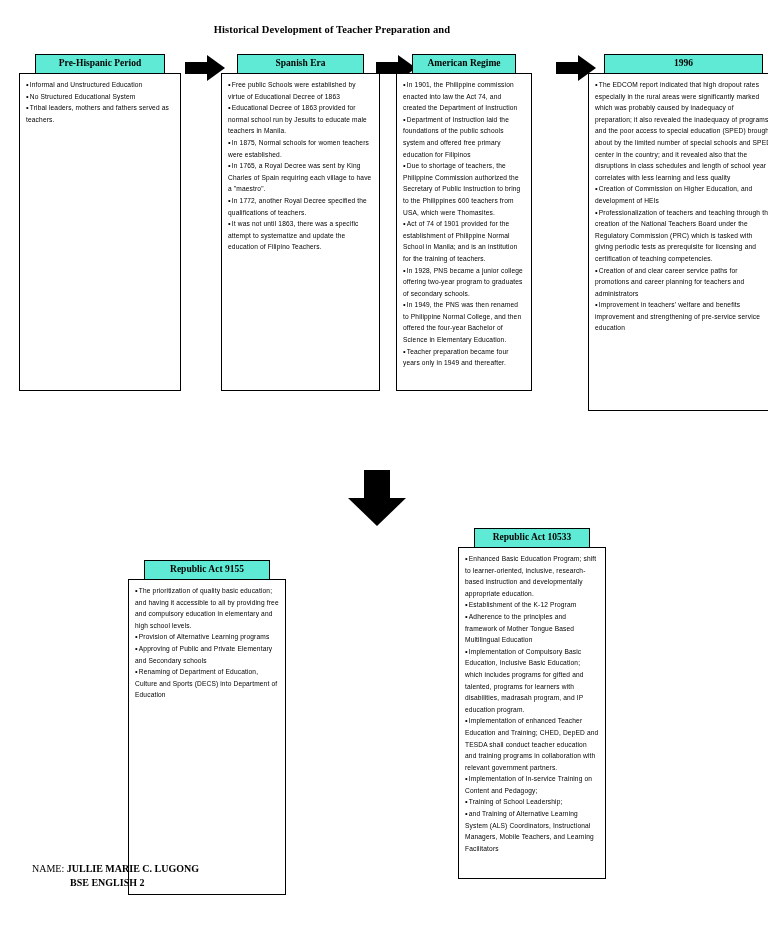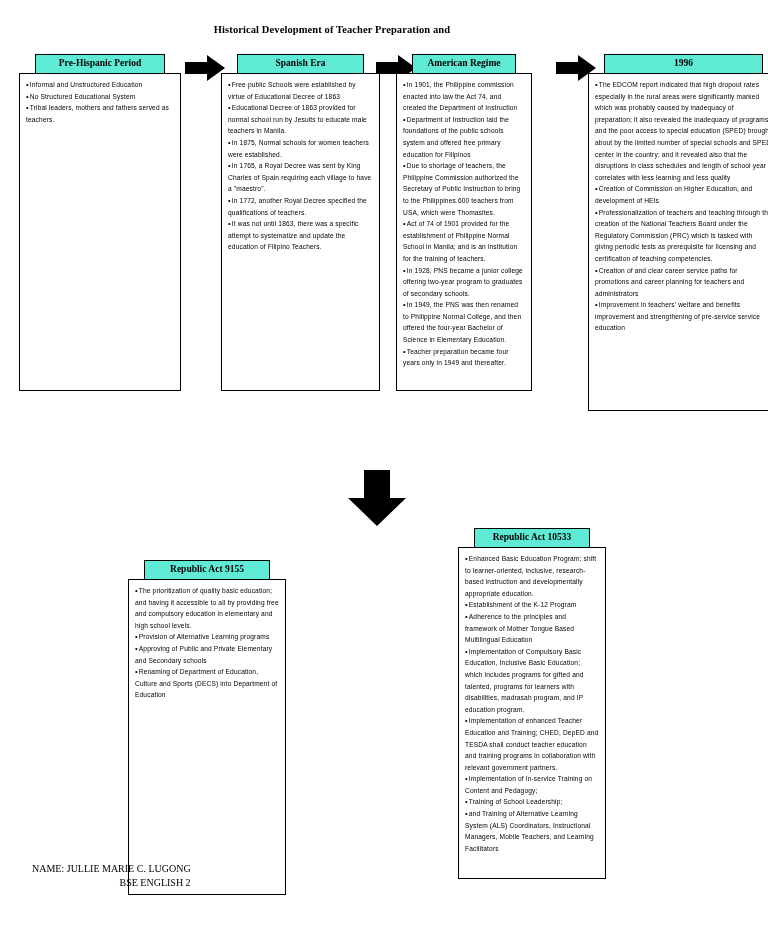--- a/index.html
+++ b/index.html
@@ -125,26 +125,25 @@
   
   .footer {
     position: absolute;
     left: 32px;
     top: 862px;
     font-family: "Liberation Serif", serif;
     font-size: 10px;
     line-height: 14px;
   }
   .footer .lbl { font-weight: normal; margin-top: 16px; }
-  .footer .nm { font-weight: normal; text-align: right; }
+  .footer .nm { font-weight: bold; text-align: right; }
   .footer .deg {
     display: block;
-    font-weight: normal;
+    font-weight: bold;
     padding-left: 38px;
-    text-align: right;
   }
 </style>
 </head>
 <body>
 
 <div class="doc-title">
   <span>Historical Development of Teacher Preparation and</span>
 </div>
 
 <div class="flow-col" style="left:19px; top:54px; width:162px;">

